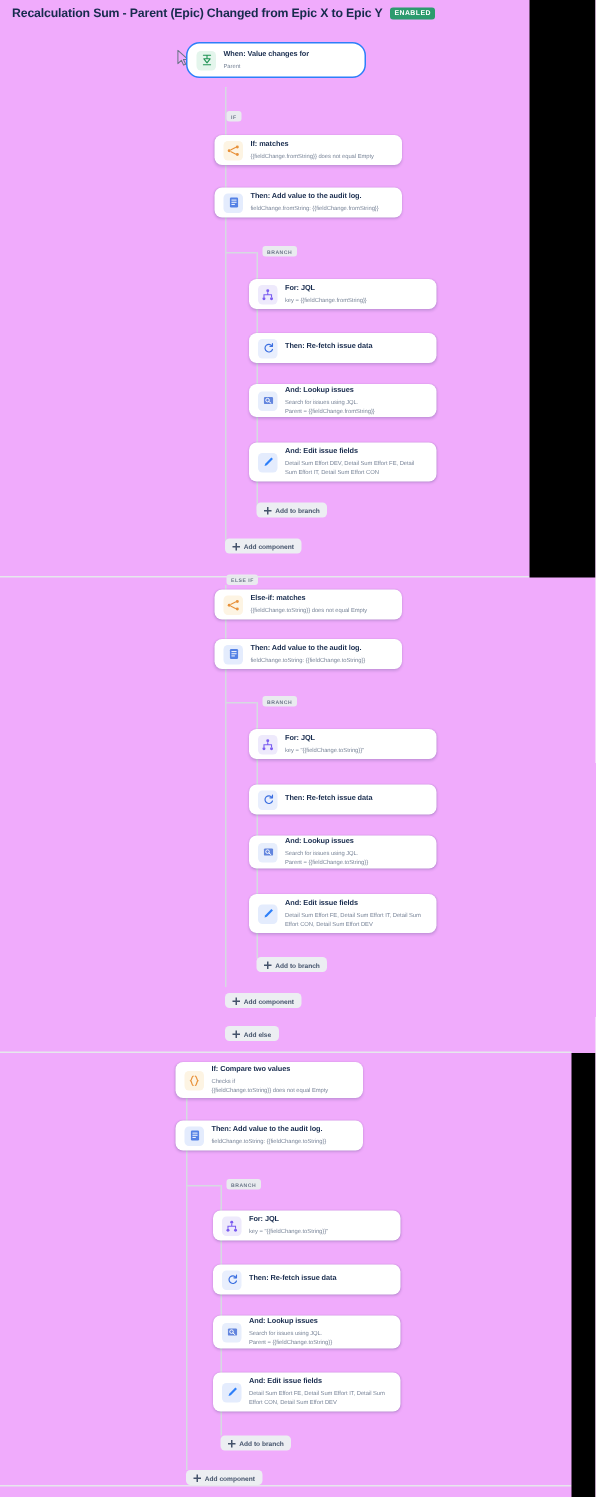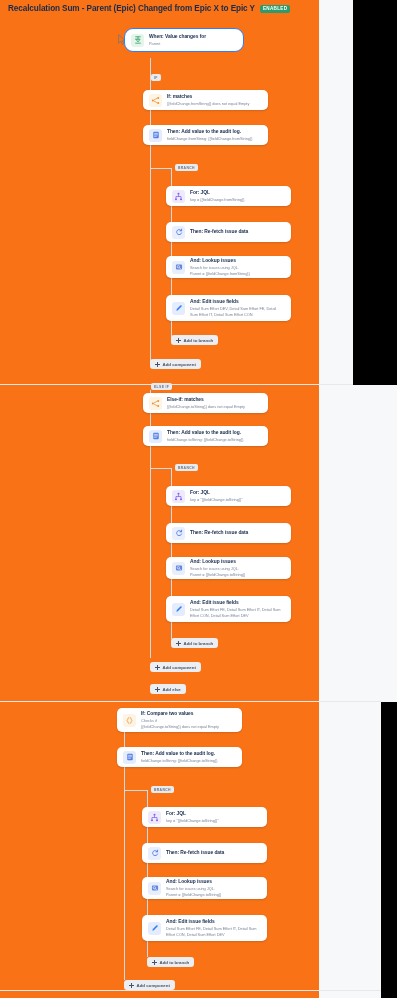--- a/index.html
+++ b/index.html
@@ -5,22 +5,22 @@
   * { box-sizing: border-box; }
   html, body {
     margin: 0; padding: 0;
     width: 397px; height: 998px;
     background: #f7f8fa;
     font-family: "Liberation Sans", sans-serif;
     overflow: hidden;
   }
   #root {
     position: relative;
-    width: 319px; height: 998px;
-    background: #f97316;
+    width: 397px; height: 998px;
+    background: #f0abfc;
   }
 
   
   .occluder { position: absolute; background: #000; }
   .occ-top-right { left: 353px; top: 0; width: 44px; height: 385px; }
   .occ-bot-right { left: 381px; top: 702px; width: 16px; height: 296px; }
 
   .hairline { position: absolute; background: #e6e8ec; }
   .hair-a { left: 0; top: 384px; width: 353px; height: 1px; }
   .hair-b { left: 0; top: 701px; width: 381px; height: 1px; }

